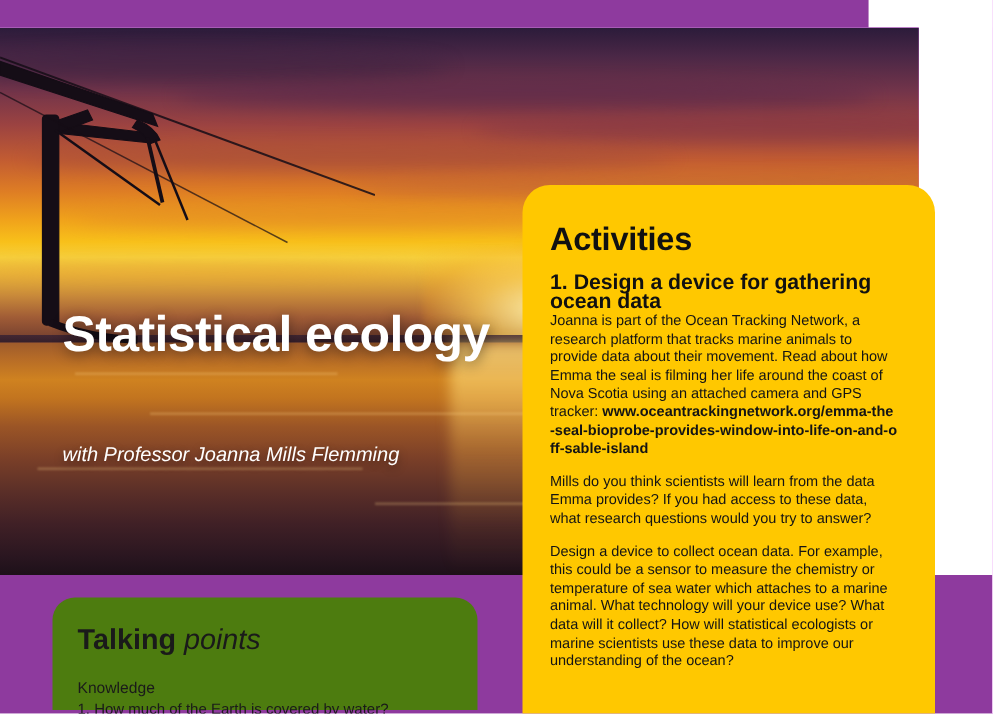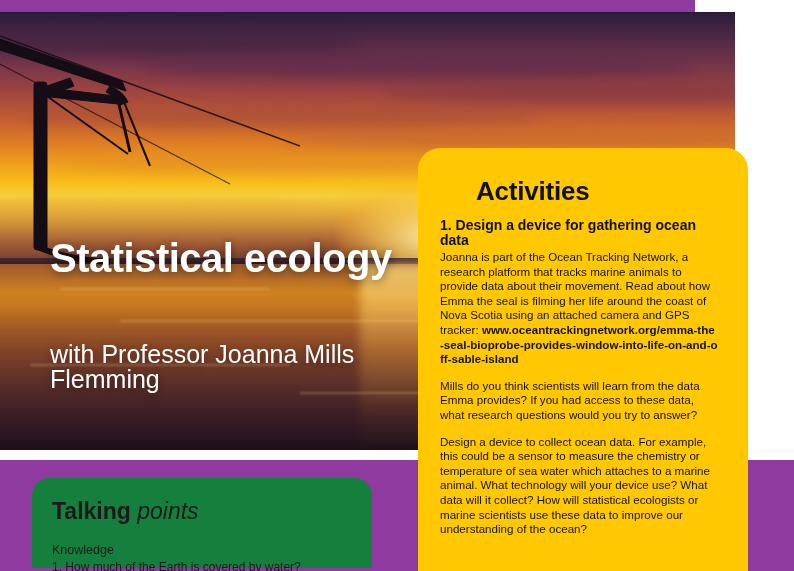--- a/index.html
+++ b/index.html
@@ -27,21 +27,21 @@
   .topbar-right {
     position: absolute;
     left: 695px; top: 0;
     width: 99px; height: 22px;
     background: #ffffff;
   }
 
   
   .hero {
     position: absolute;
-    left: 0; top: 12px;
+    left: 0; top: 22px;
     width: 735px; height: 438px;
     overflow: hidden;
     background: #d946ef;
   }
   
   .sky {
     position: absolute;
     left: 0; top: 0; width: 794px; height: 252px;
     background:
       linear-gradient(to bottom,
@@ -137,39 +137,40 @@
     line-height: 42px;
     font-weight: bold;
     letter-spacing: -0.5px;
     text-shadow: 0 2px 10px rgba(0,0,0,.45);
   }
   .hero-sub {
     position: absolute;
     left: 50px; top: 330px;
     width: 360px;
     color: #ffffff;
-    font-size: 25px;
+    font-size: 16px;
     line-height: 25px;
+    font-style: italic;
     text-shadow: 0 2px 8px rgba(0,0,0,.4);
   }
 
   
   .purple-band {
     position: absolute;
     left: 0; top: 460px;
     width: 794px; height: 111px;
     background: #8e3a9e;
   }
 
   
   .talking-card {
     position: absolute;
-    left: 32px; top: 478px;
+    left: 42px; top: 478px;
     width: 340px; height: 90px;
-    background: #15803d;
+    background: #4d7c0f;
     border-top-left-radius: 18px;
     border-top-right-radius: 18px;
   }
   .talking-head {
     position: absolute;
     left: 20px; top: 20px;
     font-size: 23px;
     color: #1a1a1a;
   }
   .talking-head b { font-weight: bold; }
@@ -197,33 +198,32 @@
     border-top-left-radius: 22px;
     border-top-right-radius: 22px;
   }
   .act-title {
     position: absolute;
     left: 22px; top: 28px;
     font-size: 26px;
     font-weight: bold;
     color: #111111;
     letter-spacing: -0.2px;
-    margin-left: 36px;
   }
   .act-body {
     position: absolute;
     left: 22px; top: 70px;
     width: 288px;
     font-size: 11.6px;
     line-height: 14.6px;
     color: #141414;
   }
   .act-body h4 {
     margin: 0 0 2px 0;
-    font-size: 14px;
+    font-size: 17px;
     line-height: 15px;
     font-weight: bold;
     color: #111111;
   }
   .act-body p { margin: 0 10px 12px 0; }
   .act-link {
     font-weight: bold;
     word-break: break-all;
     color: #141414;
     display: inline;

